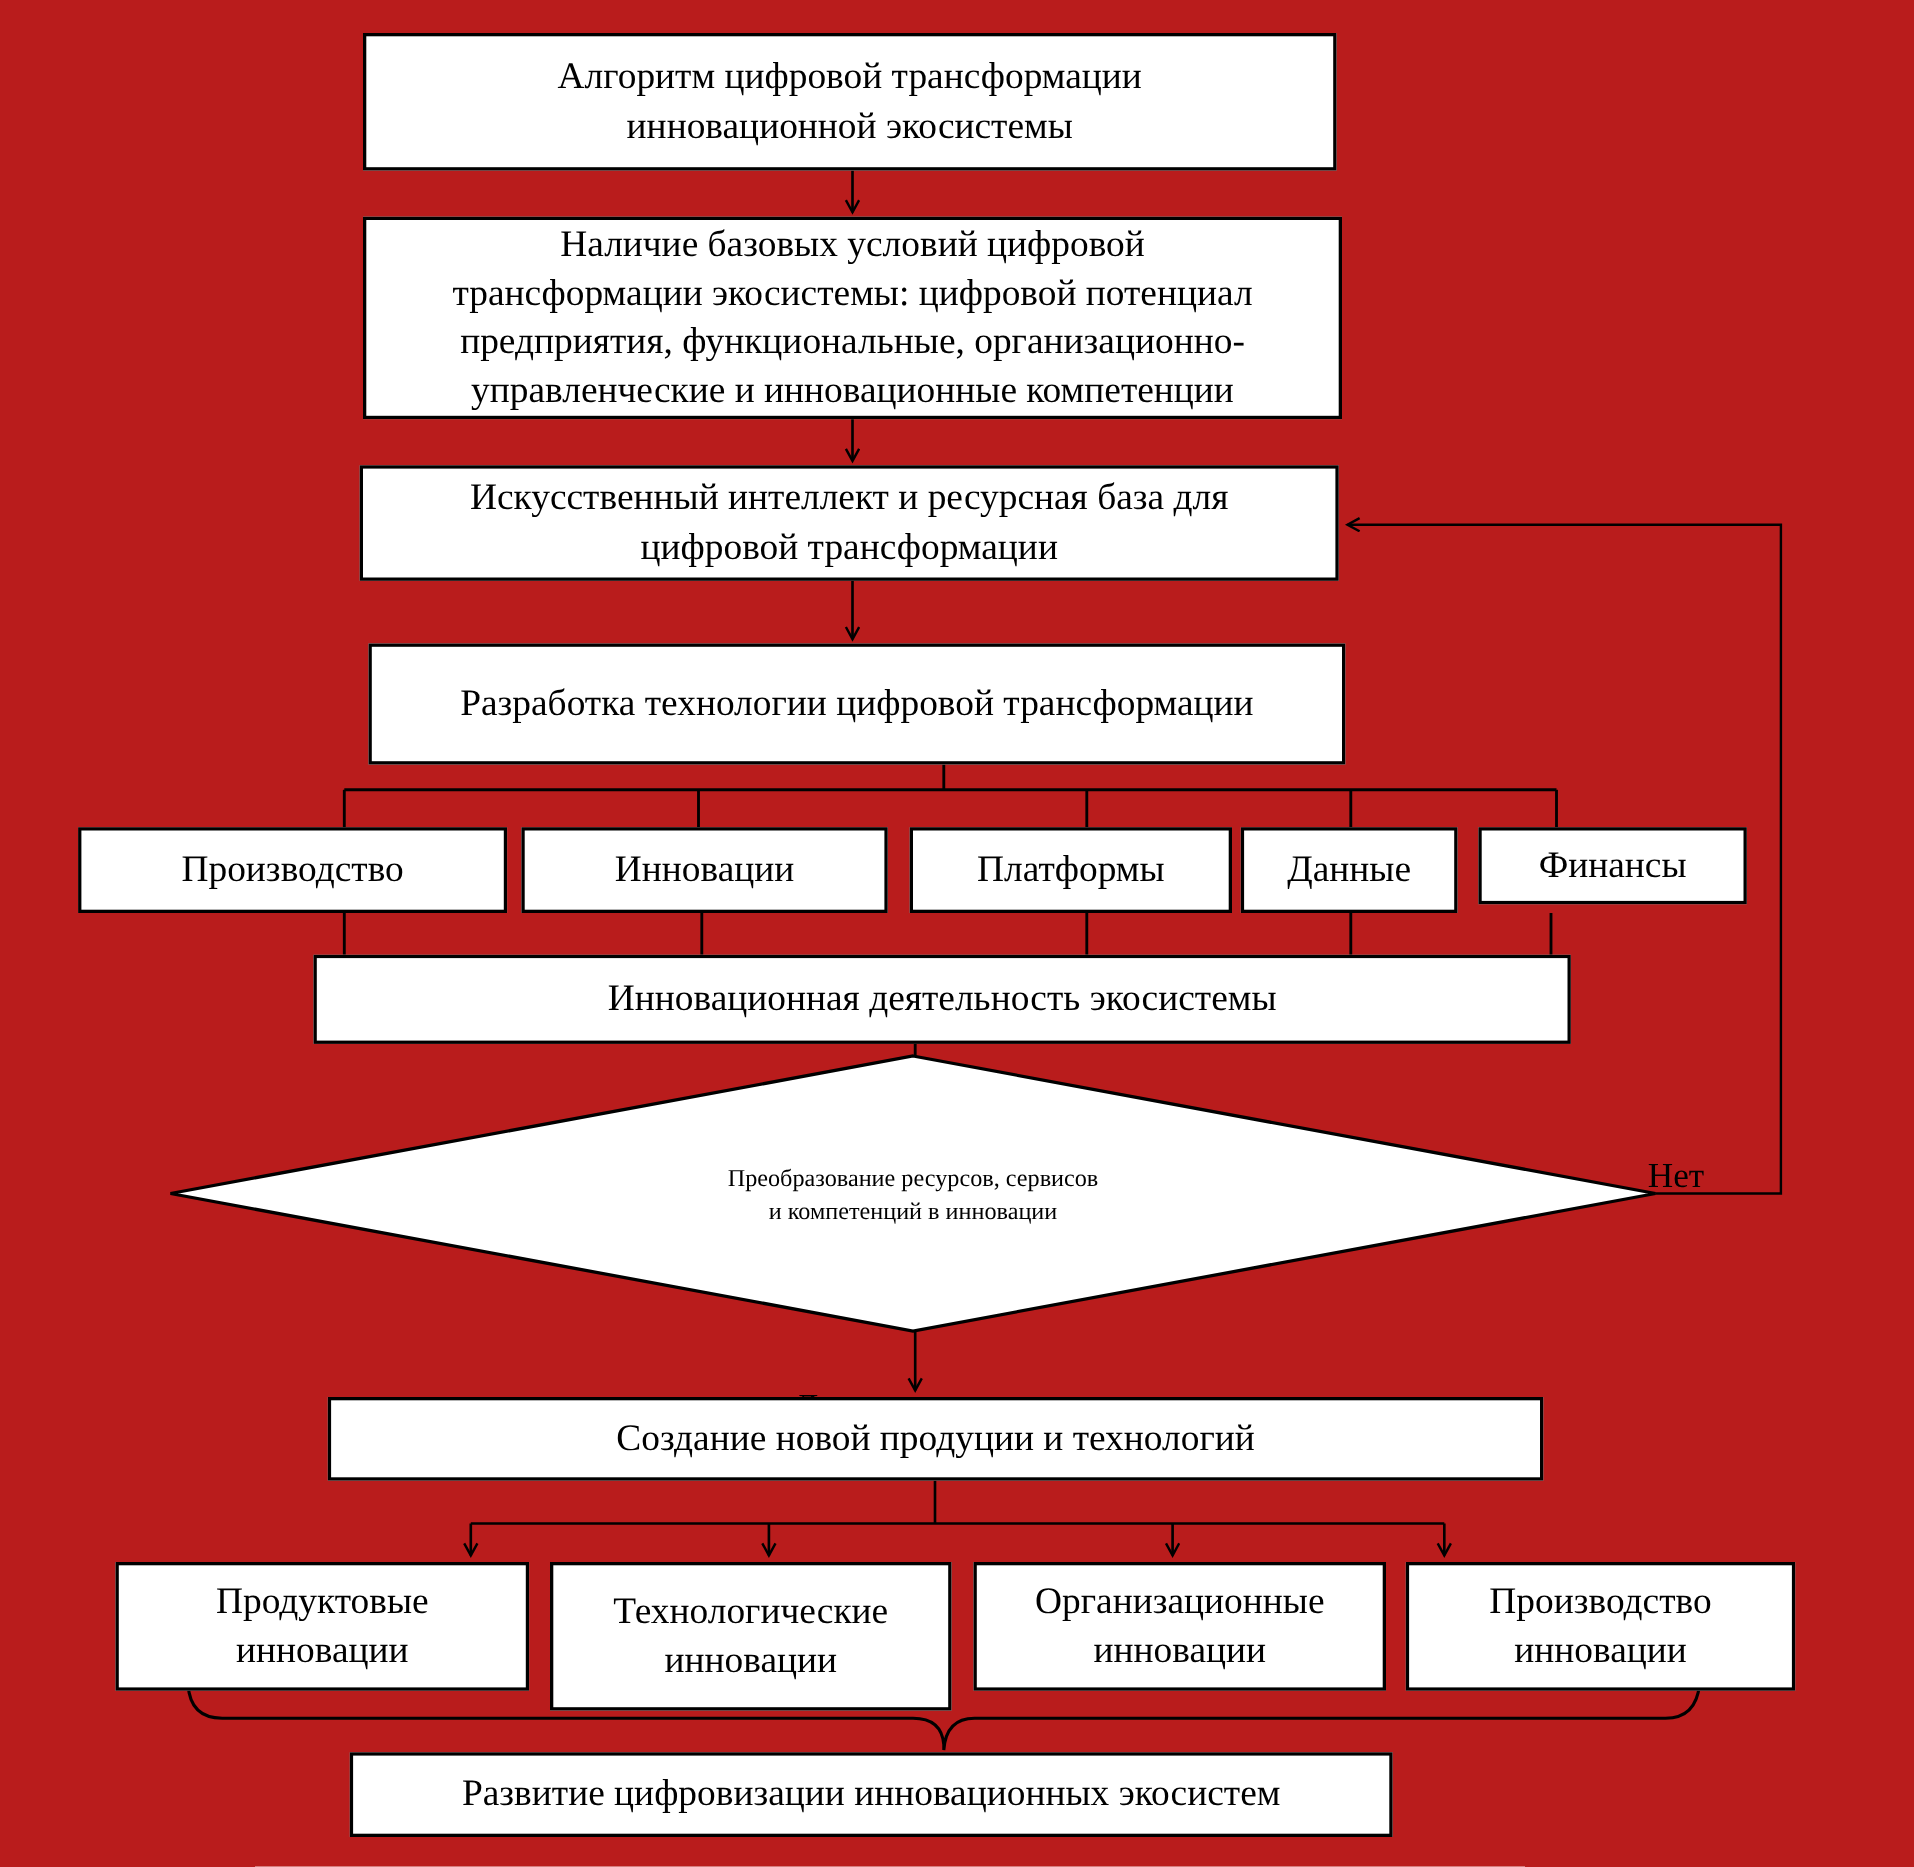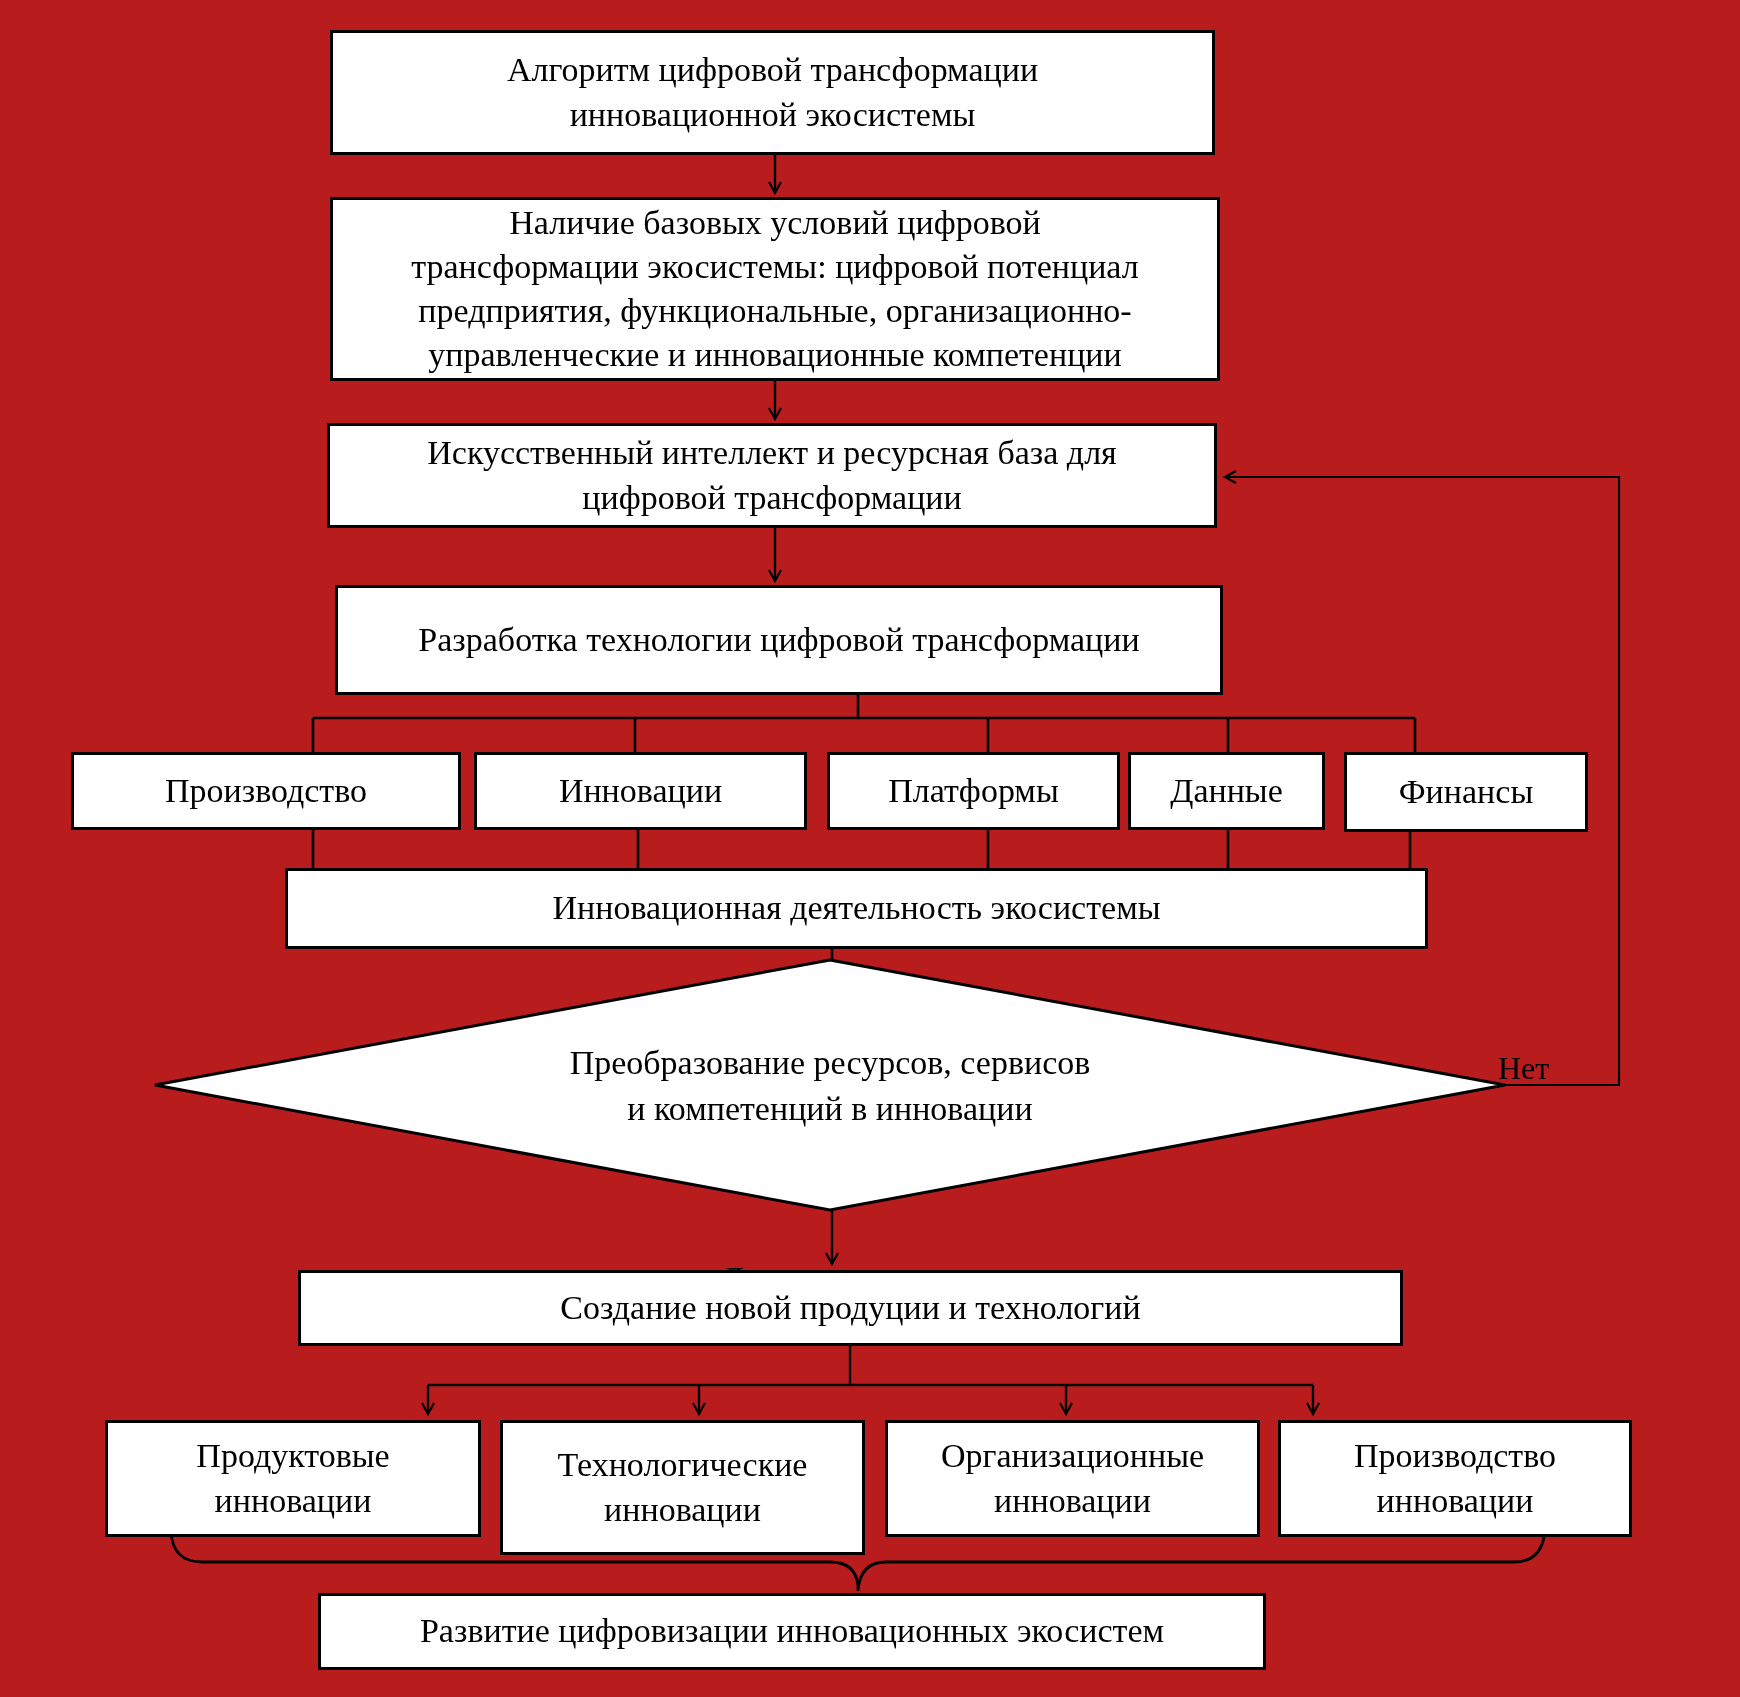--- a/index.html
+++ b/index.html
@@ -38,21 +38,21 @@
     white-space: pre-line;
     z-index: 1;
     padding: 2px 14px;
   }
   .diamond-label {
     position: absolute;
     display: flex;
     align-items: center;
     justify-content: center;
     text-align: center;
-    font-size: 34px;
+    font-size: 22px;
     line-height: 1.35;
     white-space: pre-line;
     z-index: 1;
     font-family: Liberation Serif, serif;
   }
   .edge-label {
     position: absolute;
     font-size: 32px;
     z-index: 1;
     white-space: nowrap;
@@ -60,21 +60,21 @@
   }
   
   #b-algorithm   { left: 330px;  top: 30px;   width: 885px;  height: 125px; }
   #b-conditions  { left: 330px;  top: 197px;  width: 890px;  height: 184px; }
   #b-ai          { left: 327px;  top: 423px;  width: 890px;  height: 105px; }
   #b-develop     { left: 335px;  top: 585px;  width: 888px;  height: 110px; }
   #b-production  { left: 71px;   top: 752px;  width: 390px;  height: 78px; }
   #b-innovation  { left: 474px;  top: 752px;  width: 333px;  height: 78px; }
   #b-platforms   { left: 827px;  top: 752px;  width: 293px;  height: 78px; }
   #b-data        { left: 1128px; top: 752px;  width: 197px;  height: 78px; }
-  #b-finance     { left: 1344px; top: 752px;  width: 244px;  height: 80px; }
+  #b-finance     { left: 1344px; top: 752px;  width: 244px;  height: 70px; }
   #b-activity    { left: 285px;  top: 868px;  width: 1143px; height: 81px; }
   #b-creation    { left: 298px;  top: 1270px; width: 1105px; height: 76px; }
   #b-product     { left: 105px;  top: 1420px; width: 376px;  height: 117px; }
   #b-tech        { left: 500px;  top: 1420px; width: 365px;  height: 135px; }
   #b-org         { left: 885px;  top: 1420px; width: 375px;  height: 117px; }
   #b-marketing   { left: 1278px; top: 1420px; width: 354px;  height: 117px; }
   #b-final       { left: 318px;  top: 1593px; width: 948px; height: 77px; }
   #lbl-decision  { left: 430px;  top: 1038px; width: 800px;  height: 96px; }
   #lbl-yes       { left: 722px;  top: 1232px; }
   #lbl-no        { left: 1498px; top: 1022px; }

